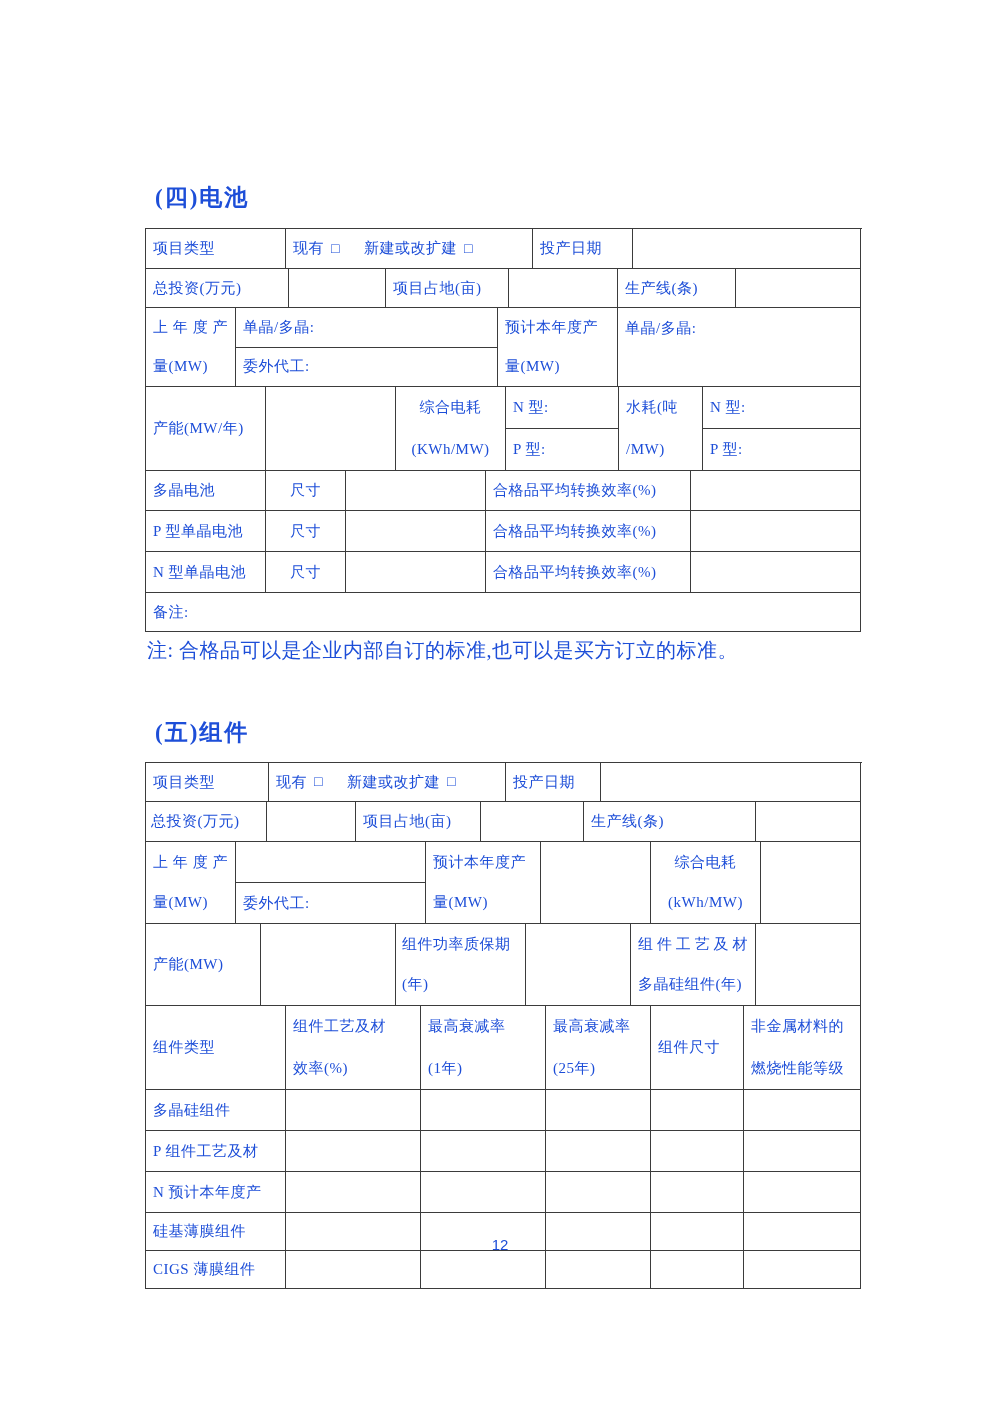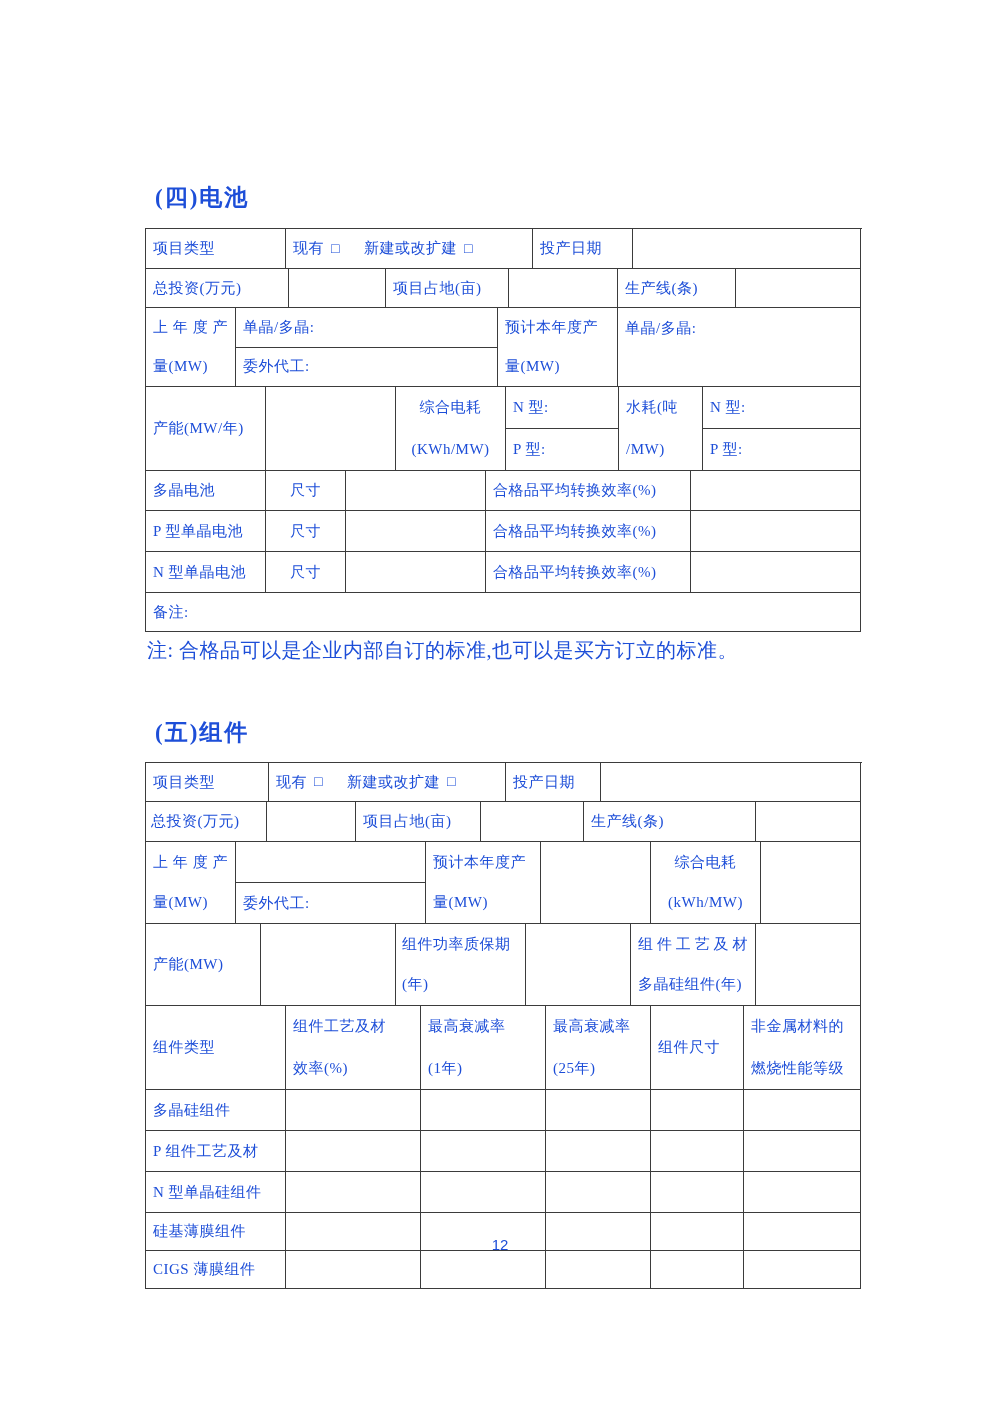--- a/index.html
+++ b/index.html
@@ -309,21 +309,21 @@
         </div>
       <div class="td" style="width:135px;"></div>
       <div class="td" style="width:125px;"></div>
       <div class="td" style="width:105px;"></div>
       <div class="td" style="width:93px;"></div>
       <div class="td" style="width:117px;"></div>
     </div>
 
     <div class="tr" style="height:41px;">
       <div class="td" style="width:140px;">
-          <span class="lbl">N 型单晶硅组件</span>
+          <span class="lbl">N 预计本年度产</span>
         </div>
       <div class="td" style="width:135px;"></div>
       <div class="td" style="width:125px;"></div>
       <div class="td" style="width:105px;"></div>
       <div class="td" style="width:93px;"></div>
       <div class="td" style="width:117px;"></div>
     </div>
 
     <div class="tr" style="height:38px;">
       <div class="td" style="width:140px;">

